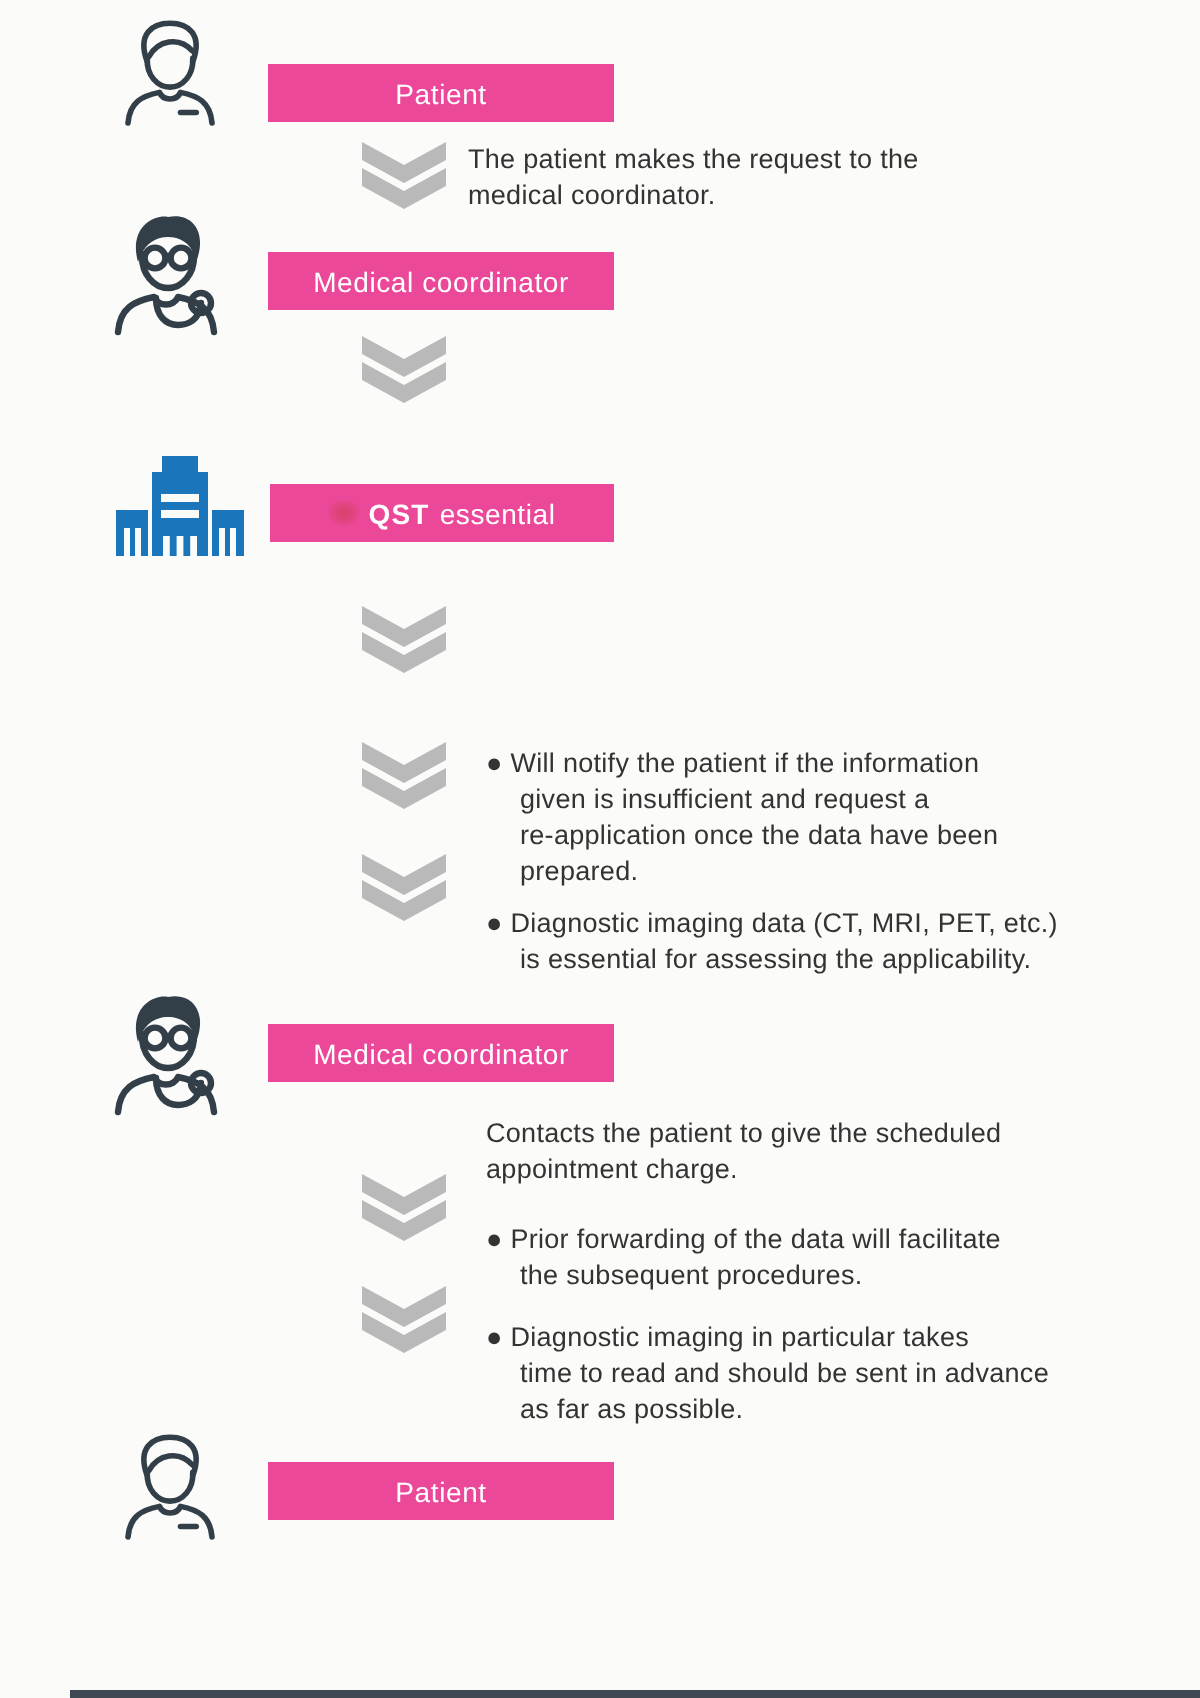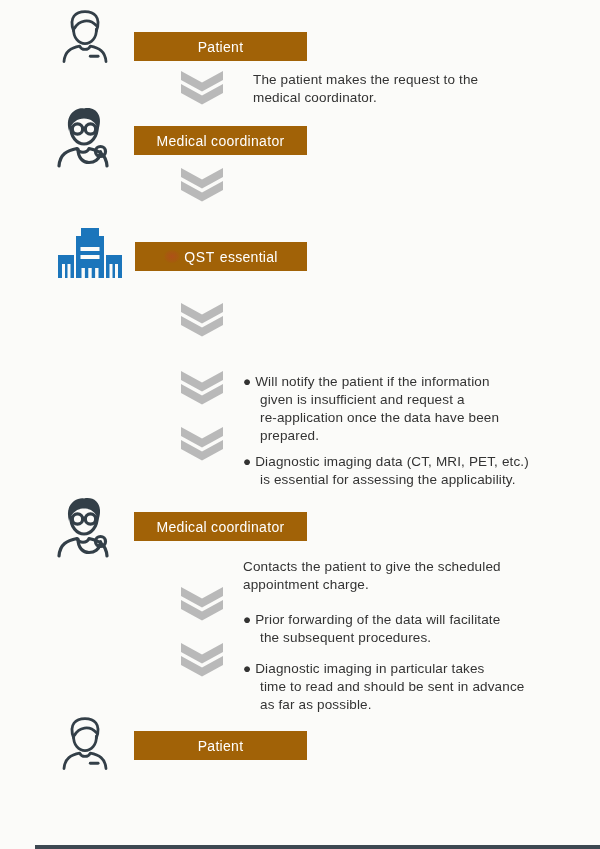--- a/index.html
+++ b/index.html
@@ -8,28 +8,28 @@
     background:#ffffff;
   }
   .canvas{
     position:relative;
     width:600px;height:849px;
     background:#fbfbf9;
     overflow:hidden;
   }
   .abs{position:absolute;}
   .label-bar{
-    background:#a16207;
+    background:#ec4899;
     color:#ffffff;
     display:flex;align-items:center;justify-content:center;
     font-size:14px;
     letter-spacing:.3px;
   }
   .label-bar .qst{
-    font-weight:normal;
+    font-weight:bold;
     letter-spacing:.6px;
     margin-right:5px;
   }
   .logo-mark{
     display:inline-block;
     width:16px;height:13px;
     margin-right:4px;
     background:radial-gradient(ellipse at center, rgba(190,60,45,.45) 0%, rgba(190,60,45,.18) 55%, rgba(190,60,45,0) 75%);
     filter:blur(.5px);
   }
@@ -107,21 +107,21 @@
       </svg>
   </div>
   <div class="abs label-bar" style="left:134px;top:32px;width:173px;height:29px">
     <span>Patient</span>
   </div>
   <div class="abs" style="left:181px;top:71px;width:42px;height:34px">
     <svg class="chev" width="42" height="34" viewBox="0 0 42 34">
         <use href="#g-chevron"></use>
       </svg>
   </div>
-  <p class="abs body-text" style="left:253px;top:71px;width:340px">The patient makes the request to the
+  <p class="abs body-text" style="left:234px;top:71px;width:340px">The patient makes the request to the
 medical coordinator.</p>
 
   <div class="abs" style="left:52px;top:106px;width:64px;height:64px">
     <svg class="icon-svg" viewBox="0 0 64 64">
         <use href="#g-coordinator"></use>
       </svg>
   </div>
   <div class="abs label-bar" style="left:134px;top:126px;width:173px;height:29px">
     <span>Medical coordinator</span>
   </div>

